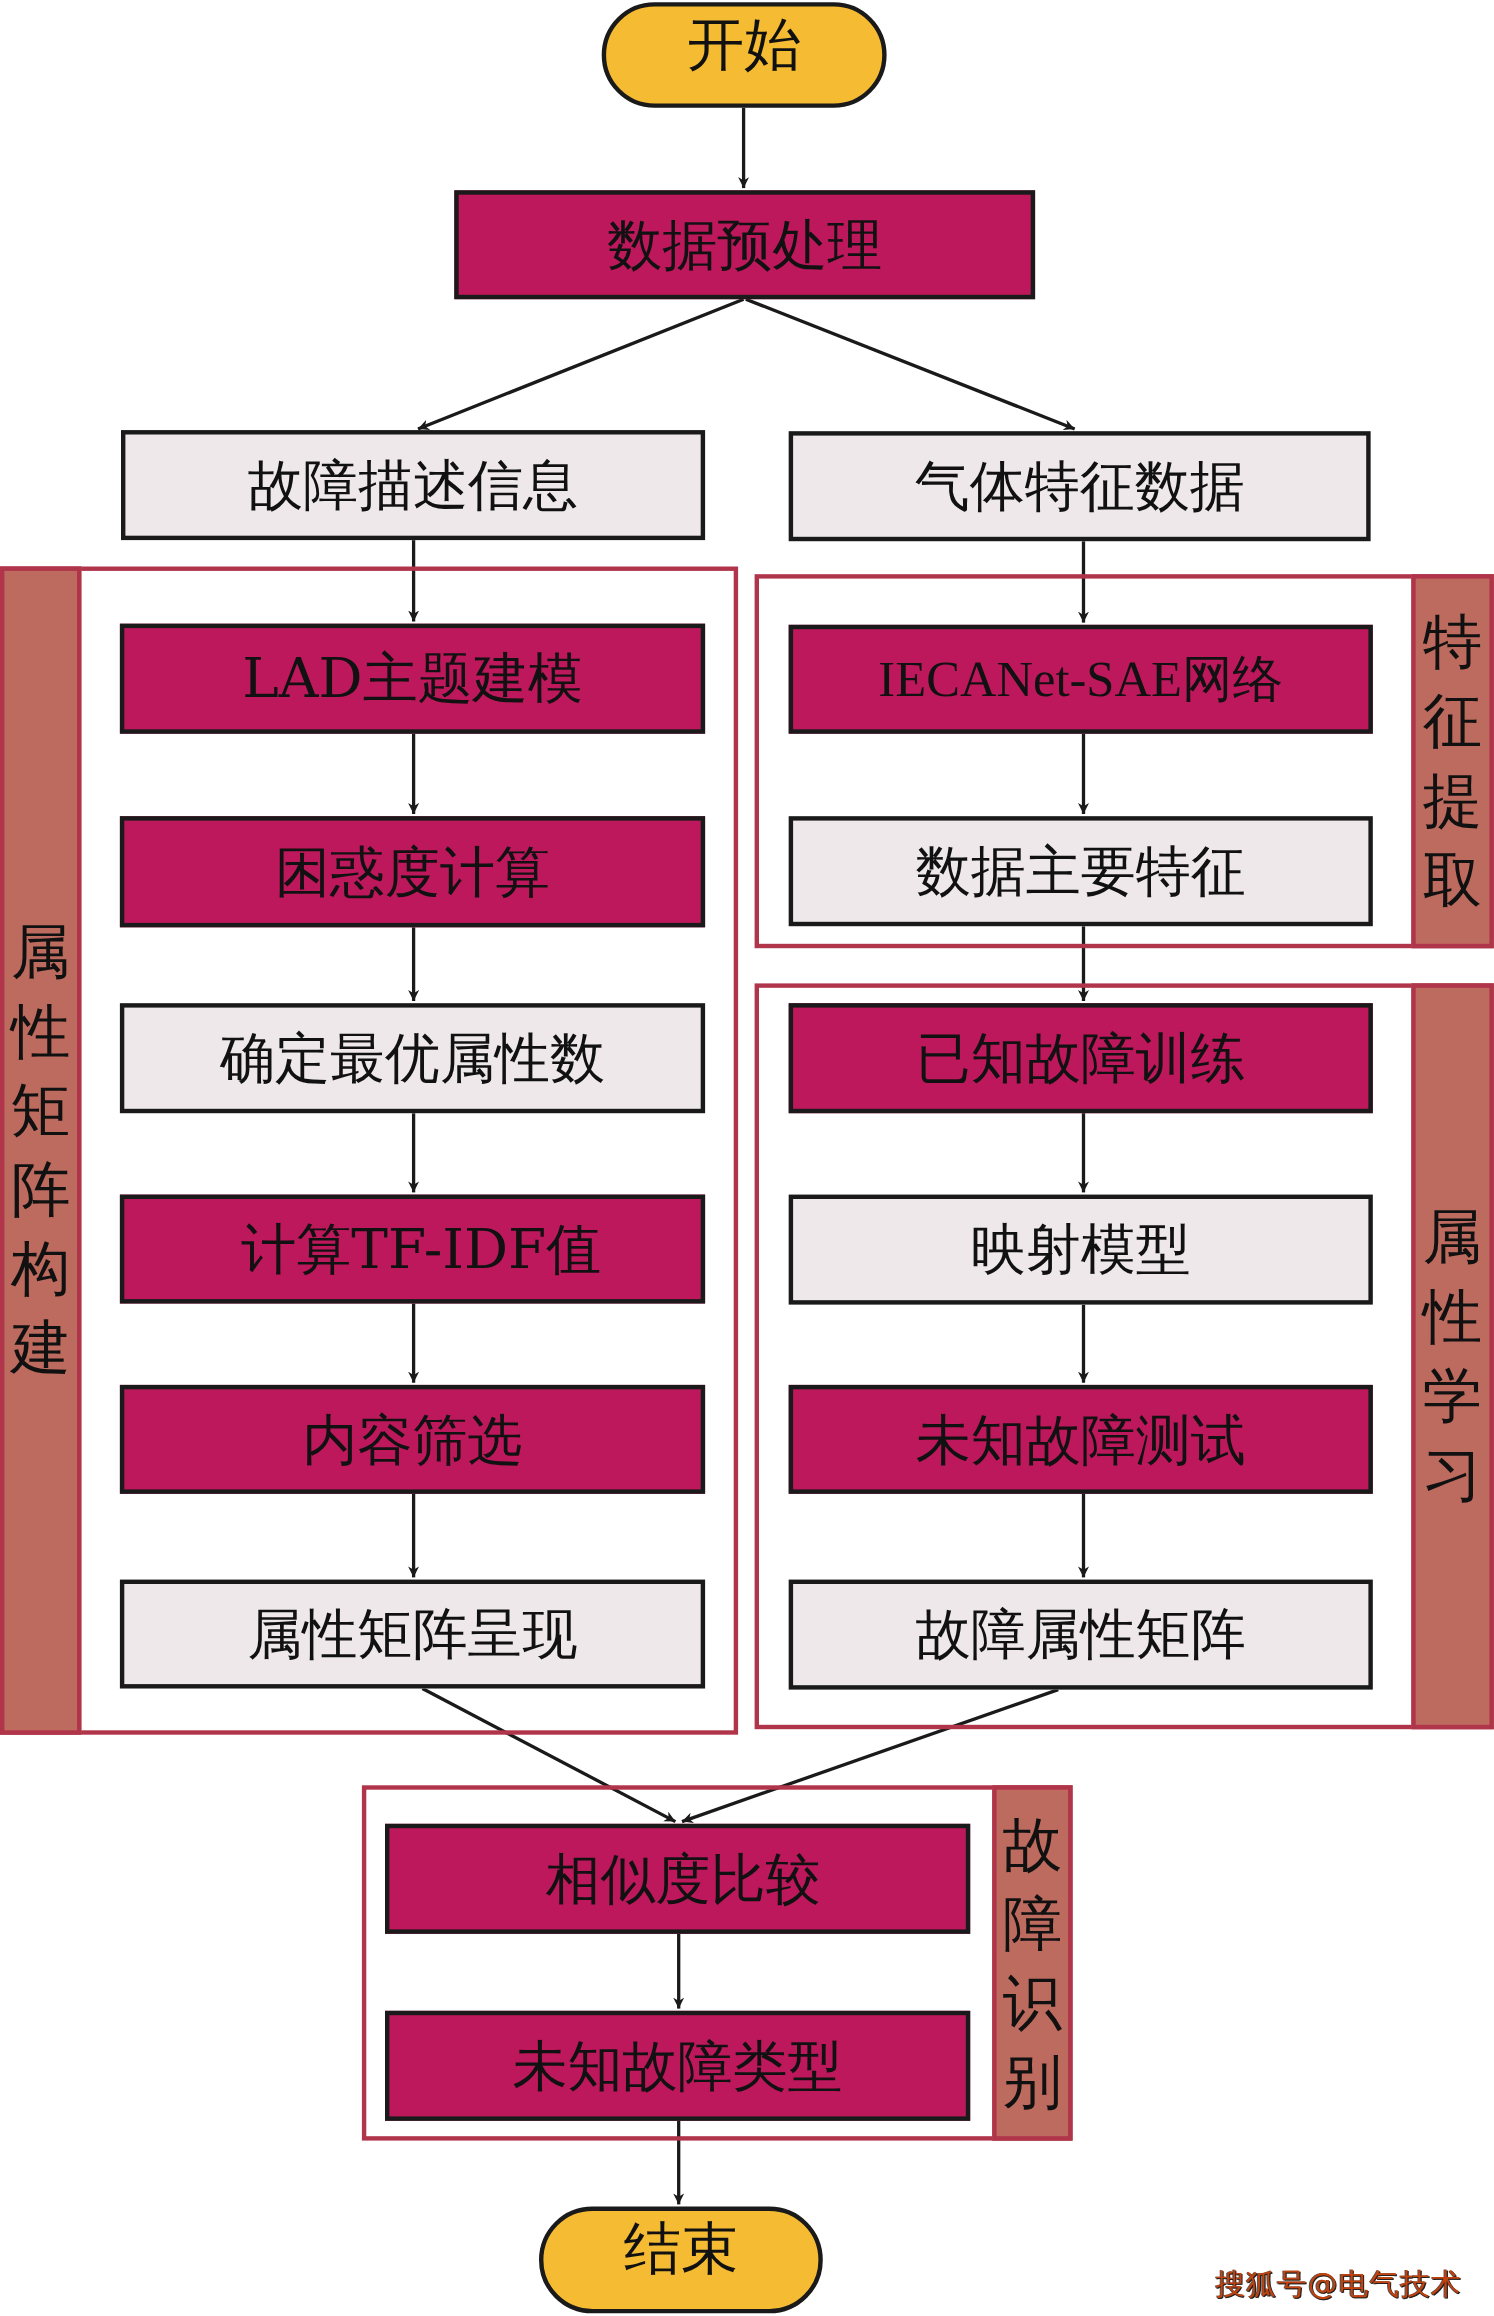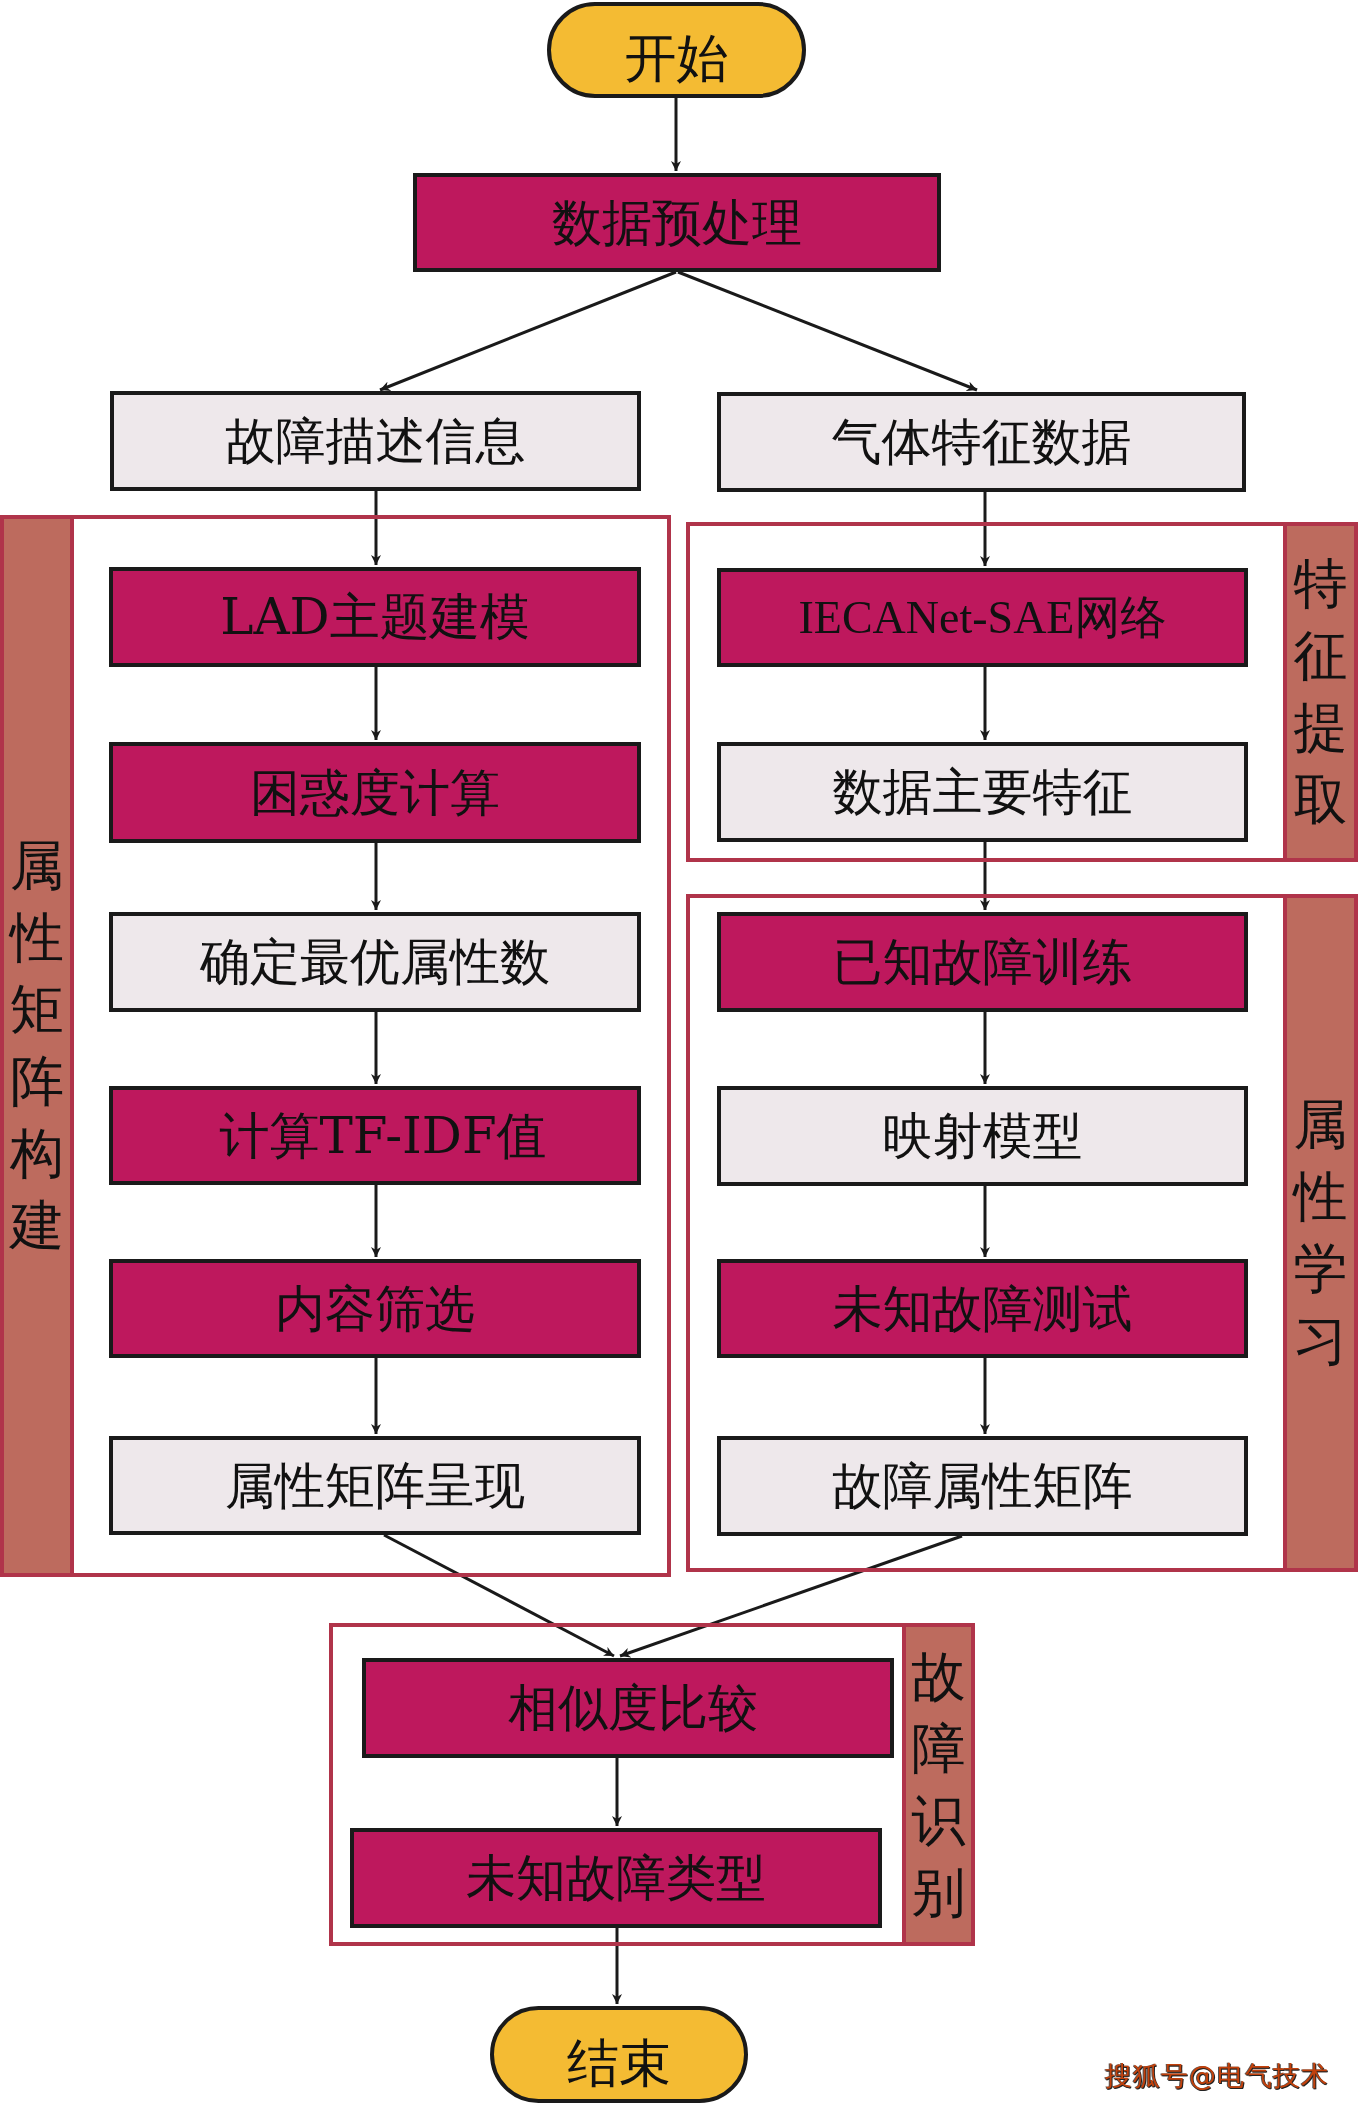--- a/index.html
+++ b/index.html
@@ -3,21 +3,21 @@
 <meta charset="utf-8">
 <style>
   html, body { margin: 0; padding: 0; background: #ffffff; }
   body { width: 1358px; height: 2105px; position: relative; overflow: hidden;
          font-family: "DejaVu Serif", "Liberation Serif", serif; color: #111; }
   .abs { position: absolute; box-sizing: border-box; }
   .node { display: flex; align-items: center; justify-content: center;
           border: 4px solid #1a1a1a; font-size: 50px; line-height: 1; white-space: nowrap; }
   .node.blue { background: #be185d; }
   .node.light { background: #eee8eb; }
-  .pill { display: flex; align-items: flex-end; justify-content: center;
+  .pill { display: flex; align-items: flex-start; justify-content: center;
           border: 4px solid #1a1a1a; background: #f4bb33; border-radius: 50px; font-size: 52px; }
   .panel { border: 4px solid #b0344a; background: transparent; }
   .label-col { background: #bd6b5e; border: 4px solid #b0344a; display: flex; flex-direction: column;
                align-items: center; justify-content: center; }
   .label-col span { display: block; font-size: 54px; line-height: 72px; color: #111; }
   .watermark { font-family: "DejaVu Sans", "Liberation Sans", sans-serif; font-size: 27px; color: #c2410c;
                text-shadow: 1px 1px 0 #222, -1px 0 0 #555, 0 1px 0 #333; letter-spacing: 1px; }
   svg.arrows { position: absolute; left: 0; top: 0; pointer-events: none; }
 </style>
 </head>
@@ -139,21 +139,21 @@
 </div>
 
 <div class="abs panel" style="left:329px;top:1623px;width:646px;height:323px;"></div>
 <div class="abs label-col" style="left:902px;top:1623px;width:73px;height:323px;">
   <span>故</span>
   <span>障</span>
   <span>识</span>
   <span>别</span>
 </div>
 
-<div class="abs node blue" style="left:362px;top:1658px;width:532px;height:100px;padding-left:10px;">
+<div class="abs node blue" style="left:350px;top:1658px;width:532px;height:100px;padding-left:10px;">
   <span>相似度比较</span>
 </div>
 <div class="abs node blue" style="left:350px;top:1828px;width:532px;height:100px;">
   <span>未知故障类型</span>
 </div>
 
 <div class="abs pill" style="left:490px;top:2006px;width:258px;height:97px;">
   <span>结束</span>
 </div>
 

